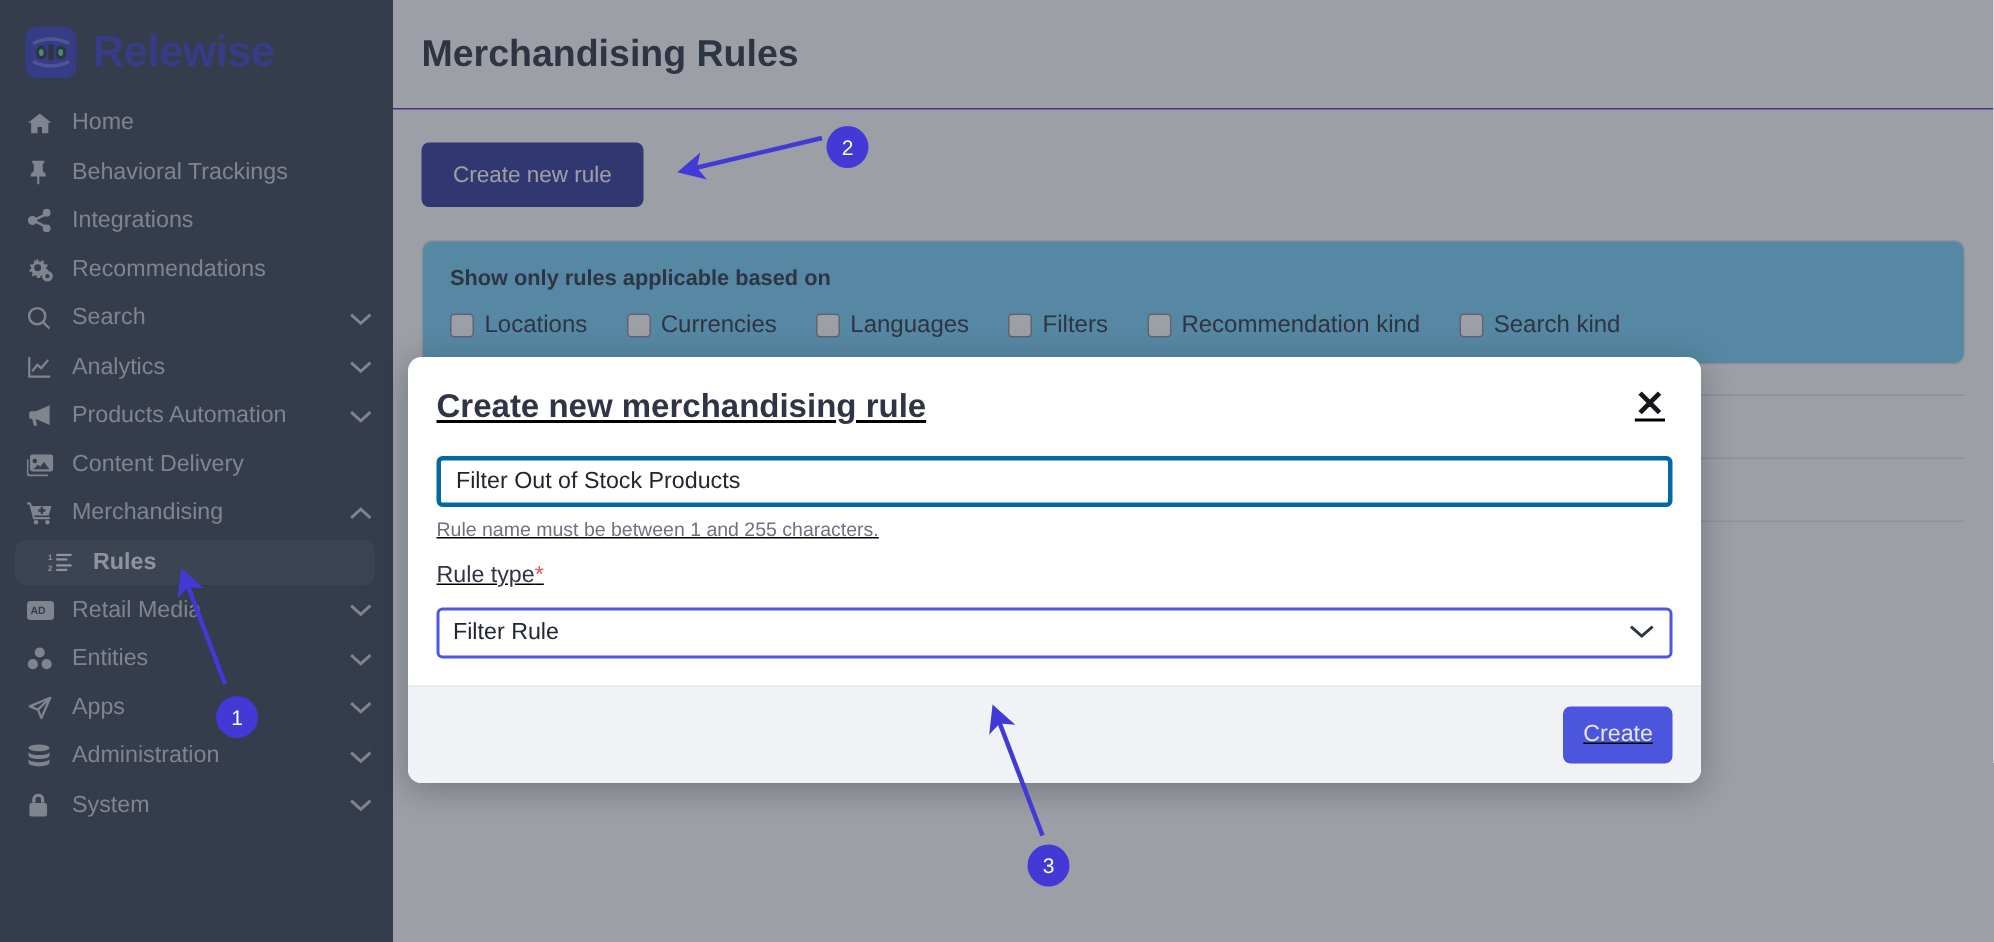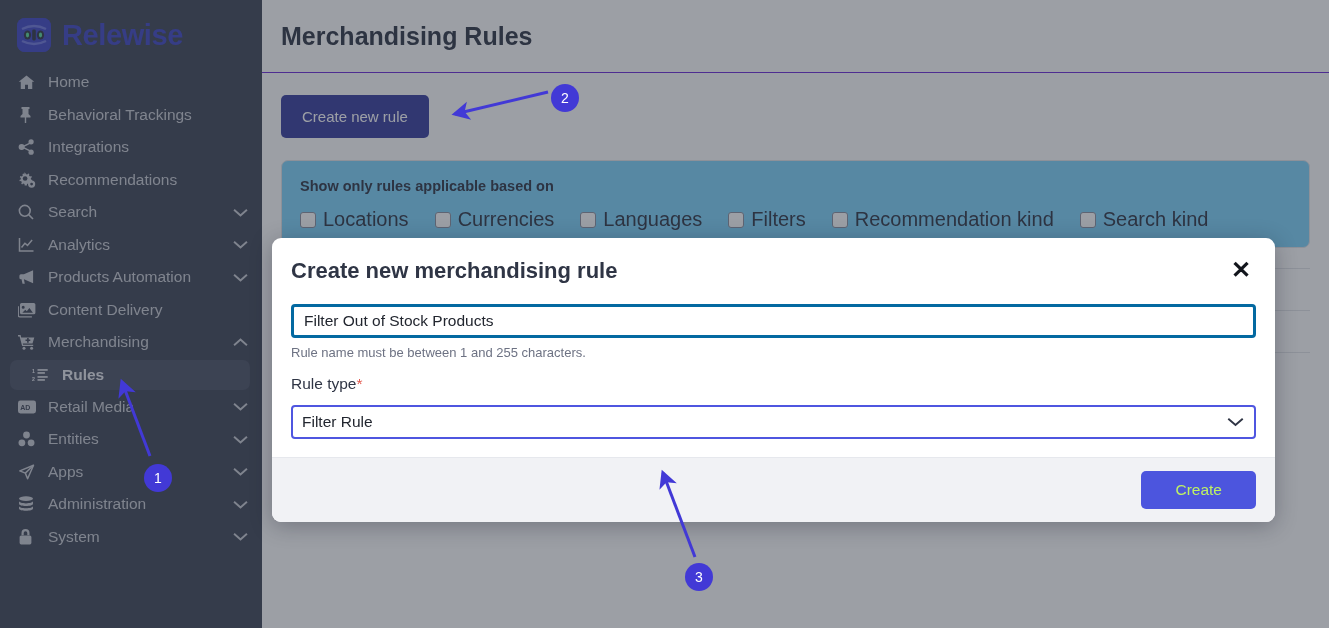--- a/index.html
+++ b/index.html
@@ -143,47 +143,48 @@
   }
   .cb-row { display: flex; align-items: center; gap: 26px; }
   .cb { display: flex; align-items: center; gap: 7px; cursor: pointer; }
   .cb .box {
     width: 16px; height: 16px;
     border: 1.6px solid #8a90a0;
     border-radius: 3px;
     background: #fff;
     flex: 0 0 16px;
   }
-  .cb .ctxt { font-size: 20px; color: #2f3545; white-space: nowrap; }
+  .cb .ctxt { font-size: 16px; color: #2f3545; white-space: nowrap; }
 
   #rules-table {
     margin: 20px 19px 0 19px;
     border-top: 1px solid #e2e4e9;
   }
   .tbl-row { height: 42px; border-bottom: 1px solid #e2e4e9; }
 
   
   #overlay {
     position: absolute;
     inset: 0;
     background: rgba(45, 50, 64, 0.47);
     z-index: 50;
   }
 
   
   #modal {
     position: absolute;
     left: 272px;
     top: 238px;
-    width: 1003px;
+    width: 862px;
     z-index: 60;
     background: #ffffff;
     border-radius: 9px;
     box-shadow: 0 4px 22px rgba(20,24,40,0.30);
     overflow: hidden;
+    text-decoration: underline;
   }
   #modal-head {
     display: flex;
     align-items: flex-start;
     justify-content: space-between;
     padding: 20px 22px 4px 19px;
   }
   #modal-title {
     font-size: 22px;
     font-weight: bold;
@@ -249,26 +250,26 @@
   }
   #modal-foot {
     background: #f1f2f5;
     border-top: 1px solid #e6e8ed;
     padding: 13px 19px;
     display: flex;
     justify-content: flex-end;
   }
   #create-btn {
     background: #4c55de;
-    color: #bef264;
+    color: #e5e5e5;
     border: none;
     border-radius: 5px;
     font-size: 15.5px;
     font-family: "Liberation Sans", sans-serif;
-    padding: 10px 34px;
+    padding: 10px 13px;
     cursor: pointer;
   }
 
   
   #annotations {
     position: absolute;
     inset: 0;
     z-index: 90;
     pointer-events: none;
   }

